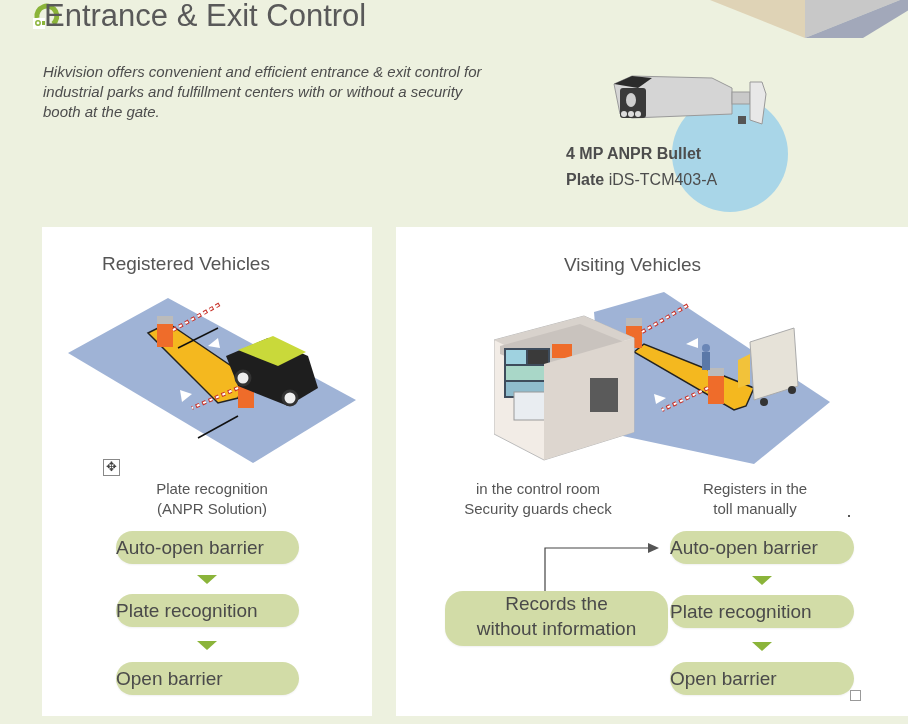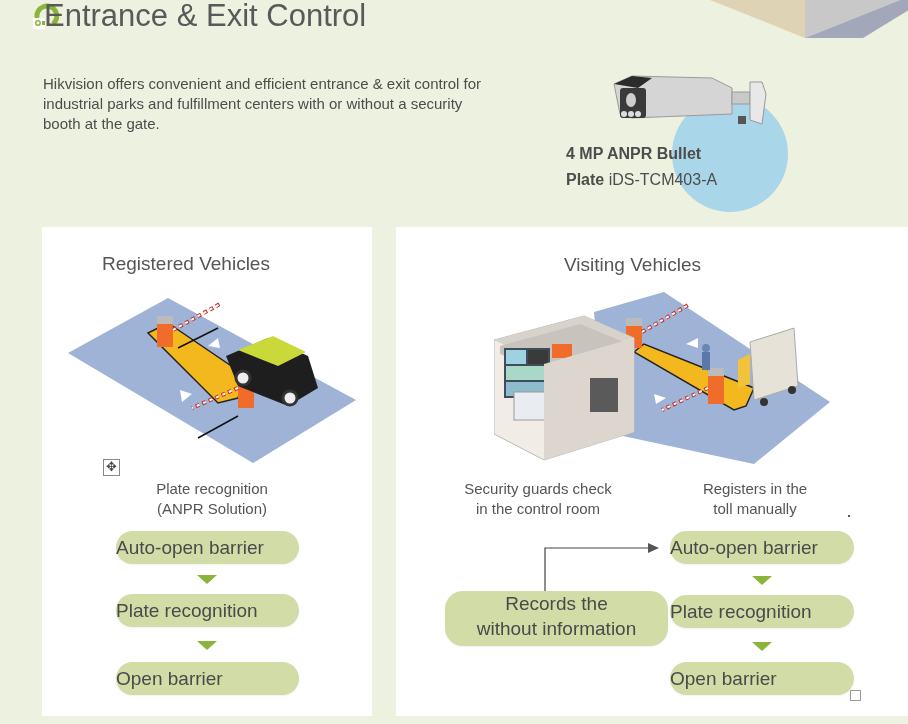--- a/index.html
+++ b/index.html
@@ -1,21 +1,21 @@
 <!DOCTYPE html>
 <html><head>
 <meta charset="utf-8">
 <style>
   html,body{margin:0;padding:0;}
   body{width:908px;height:724px;background:#edf1df;position:relative;overflow:hidden;font-family:"Liberation Sans",sans-serif;color:#555;}
   .abs{position:absolute;}
   .title{left:44px;top:-2px;font-size:31px;color:#595959;white-space:nowrap;}
   .logo{left:33px;top:2px;width:28px;height:28px;}
   .deco{left:700px;top:0;width:208px;height:40px;}
-  .intro{left:43px;top:74px;width:456px;font-size:15px;line-height:20px;color:#4d4d4d;}
+  .intro{left:43px;top:62px;width:456px;font-size:15px;line-height:20px;color:#4d4d4d;font-style:italic;}
   .intro p{margin:0;}
   .intro p.j{text-align:justify;}
   .circle{left:672px;top:96px;width:116px;height:116px;border-radius:50%;background:#a9d6e8;}
   .camera{left:612px;top:74px;width:160px;height:66px;}
   .cam-title{left:566px;top:141px;font-size:16px;line-height:26px;color:#4d4d4d;}
   .cam-title b{font-weight:bold;}
   .panel{background:#fff;}
   .panel-left{left:42px;top:227px;width:330px;height:489px;}
   .panel-right{left:396px;top:227px;width:512px;height:489px;}
   .panel-title{font-size:19px;color:#555;white-space:nowrap;}
@@ -150,22 +150,22 @@
     <rect x="12" y="90" width="42" height="14" fill="#8fbccd"></rect>
     <rect x="58" y="52" width="20" height="14" fill="#ef6c2a"></rect>
     <rect x="20" y="100" width="36" height="28" fill="#e9edf1" stroke="#999"></rect>
     <circle cx="60" cy="104" r="4" fill="#5a78a8"></circle>
     <polygon points="140,46 140,140 50,168 50,72" fill="#ddd6cf"></polygon>
     <rect x="96" y="86" width="28" height="34" fill="#5a5a5a"></rect>
   </g>
 </svg>
 
 <div class="abs caption" style="left:438px;top:479px;width:200px;">
+  <div>in the control room</div>
   <div>Security guards check</div>
-  <div>in the control room</div>
 </div>
 <div class="abs caption" style="left:655px;top:479px;width:200px;">
   <div>Registers in the</div>
   <div>toll manually</div>
 </div>
 <div class="abs dot"></div>
 
 <svg class="abs" style="left:540px;top:540px;width:122px;height:55px;" viewBox="0 0 122 55">
   <polyline points="5,55 5,8 110,8" fill="none" stroke="#444" stroke-width="1.2"></polyline>
   <polygon points="108,3 119,8 108,13" fill="#555"></polygon>

